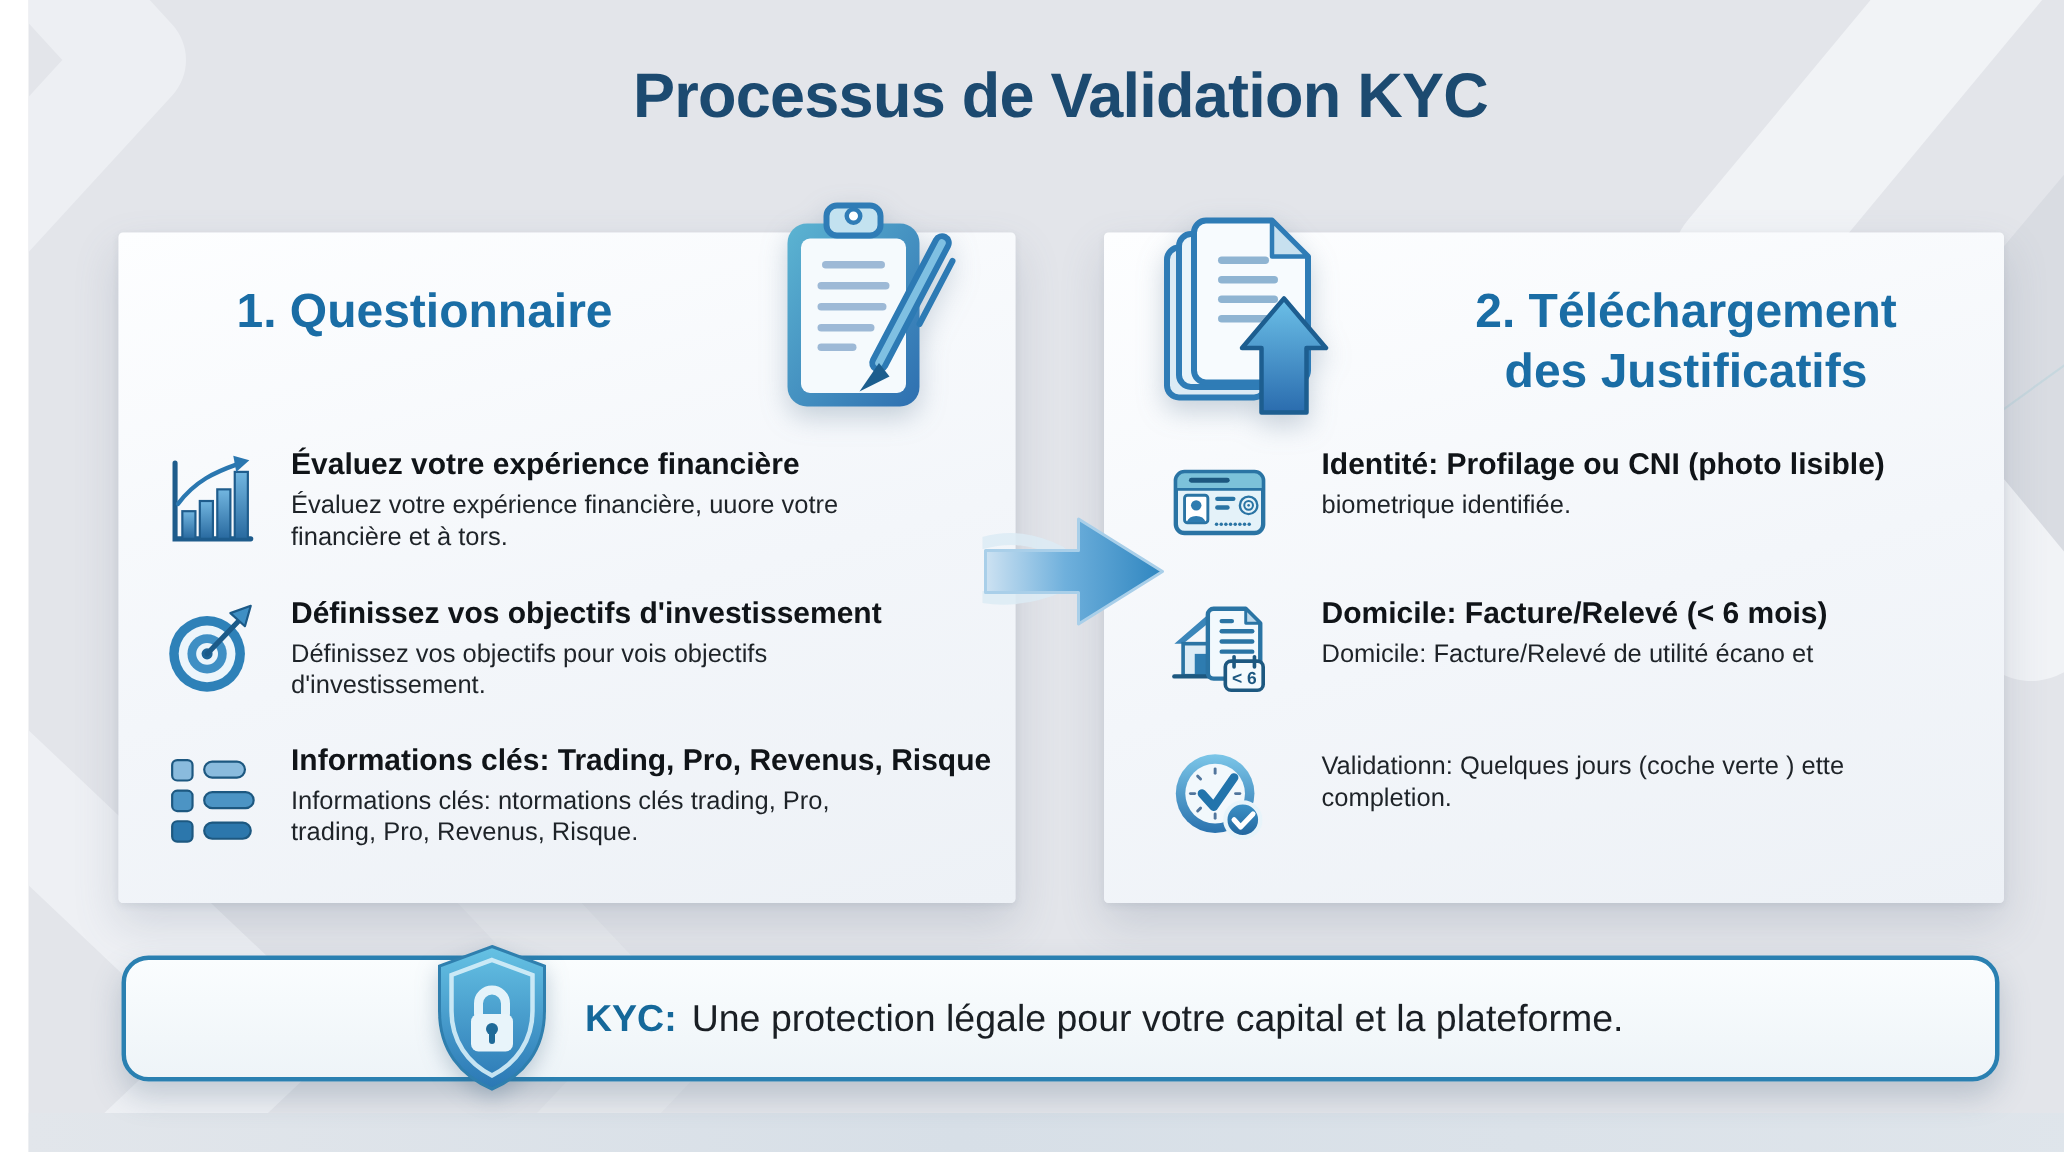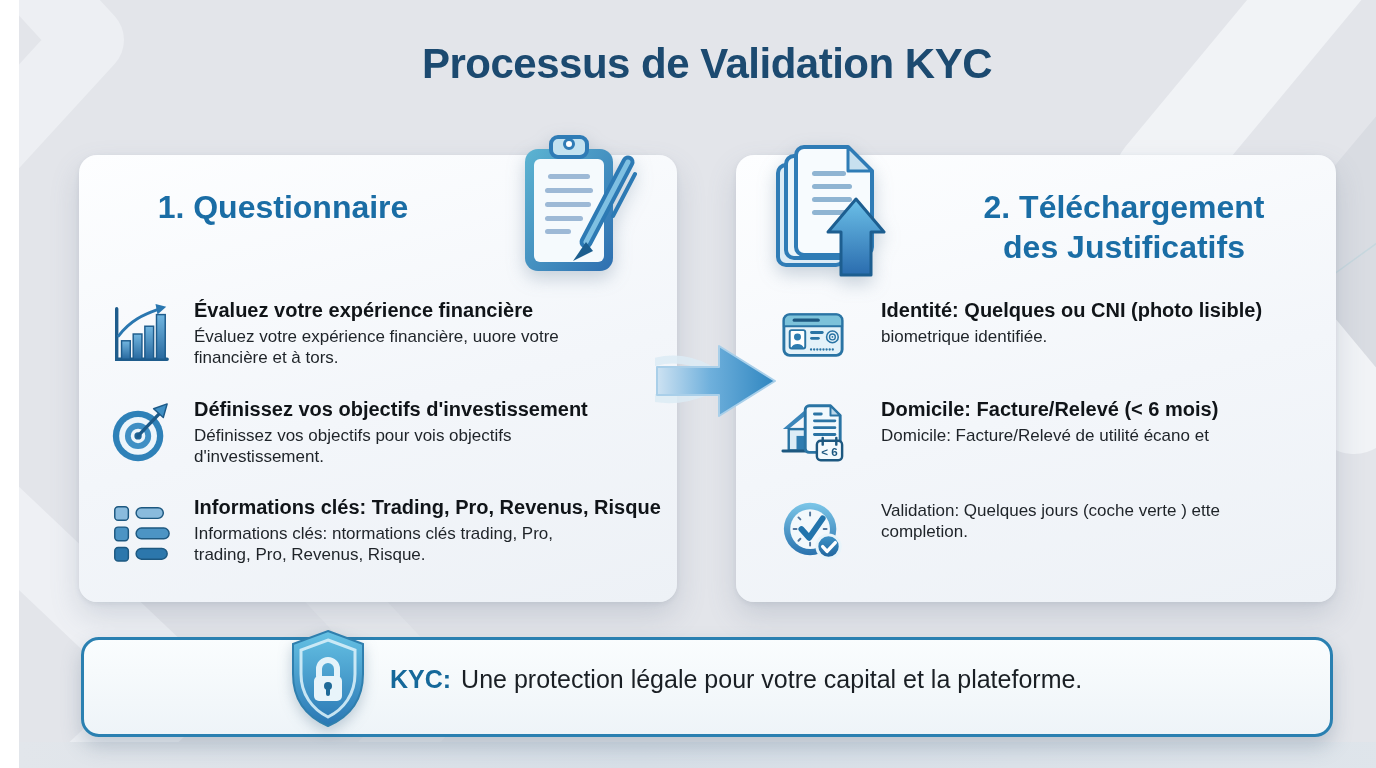--- a/index.html
+++ b/index.html
@@ -1,21 +1,21 @@
 <!DOCTYPE html>
 <html><head>
 <meta charset="utf-8">
 <style>
   html,body{margin:0;padding:0;}
   body{width:1376px;height:768px;font-family:"Liberation Sans",sans-serif;}
   .page{position:relative;width:1376px;height:768px;background:#e3e5ea;overflow:hidden;margin-left:19px;}
   .bg-deco{position:absolute;left:0;top:0;z-index:0;}
   .main-title{position:absolute;top:40px;left:0;width:100%;text-align:center;
     font-size:42px;font-weight:bold;color:#1c4a70;letter-spacing:-0.5px;z-index:2;}
-  .card{position:absolute;top:155px;width:598px;height:447px;border-radius:18px;
+  .card{position:absolute;top:155px;width:598px;height:447px;border-radius:3px;
     background:linear-gradient(165deg,#fdfeff 0%,#f3f6fa 55%,#edf1f6 100%);
     box-shadow:0 14px 30px rgba(96,112,134,.20),0 2px 5px rgba(96,112,134,.12);z-index:2;}
   .card.left{left:60px;}
   .card.right{left:717px;width:600px;}
   .card-title{position:absolute;font-size:32px;font-weight:bold;color:#1a6da5;
     line-height:40px;text-align:center;}
   .card.left .card-title{left:18px;top:32px;width:372px;}
   .card.right .card-title{right:22px;top:32px;width:380px;}
   .hero-icon{position:absolute;filter:drop-shadow(0 7px 9px rgba(70,100,130,.28));}
   .card.left .hero-icon{left:430px;top:-26px;}
@@ -23,21 +23,21 @@
   .item{position:absolute;width:556px;}
   .card.left .item{left:28px;}
   .card.right .item{left:44px;}
   .item.i1{top:144px}.item.i2{top:243px}.item.i3{top:341px}
   .item-icon{position:absolute;left:0;top:2px;}
   .card.left .item-text{padding-left:87px;}
   .card.right .item-text{padding-left:101px;}
   .item-title{font-size:20px;font-weight:bold;color:#101418;white-space:nowrap;}
   .item-desc{margin-top:4px;font-size:17px;color:#1e2328;line-height:21px;}
   .flow-arrow{position:absolute;left:636px;top:334px;z-index:5;}
-  .footer{position:absolute;left:62px;top:637px;width:1252px;height:100px;box-sizing:border-box;
+  .footer{position:absolute;left:62px;top:637px;width:1252px;height:84px;box-sizing:border-box;
     background:linear-gradient(180deg,#fafdfe,#eef4f8);border:3px solid #2a80b1;border-radius:18px;
     box-shadow:0 10px 20px rgba(80,105,130,.28);z-index:3;}
   .footer-shield{position:absolute;left:203px;top:-12px;filter:drop-shadow(0 5px 7px rgba(60,95,125,.3));}
   .footer-line{position:absolute;left:306px;top:0;height:78px;display:flex;align-items:center;
     font-size:25px;color:#1a1f24;white-space:nowrap;}
   .footer-line .kyc{font-weight:bold;color:#15689a;margin-right:10px;}
   .bottom-band{position:absolute;left:0;bottom:0;width:100%;height:26px;z-index:1;
     background:linear-gradient(90deg,#e2e6eb 0%,#d7dfe7 45%,#dfe5eb 100%);}
 </style>
 </head>
@@ -203,21 +203,21 @@
             <circle cx="35.2" cy="50" r="1.2"></circle>
             <circle cx="38.4" cy="50" r="1.2"></circle>
           <circle cx="41.6" cy="50" r="1.2"></circle>
             <circle cx="44.8" cy="50" r="1.2"></circle>
             <circle cx="48" cy="50" r="1.2"></circle>
           <circle cx="51.2" cy="50" r="1.2"></circle>
             <circle cx="54.4" cy="50" r="1.2"></circle>
         </g>
       </svg>
       <div class="item-text">
-        <div class="item-title">Identité: Quelques ou CNI (photo lisible)</div>
+        <div class="item-title">Identité: Profilage ou CNI (photo lisible)</div>
         <div class="item-desc">
           <div>biometrique identifiée.</div>
         </div>
       </div>
     </div>
 
     <div class="item i2">
       <svg class="item-icon" width="66" height="66" viewBox="0 0 68 68">
         <polygon points="3,30 25,11 47,30 41,30 25,17 9,30" fill="#3b86ba"></polygon>
         <rect x="9" y="30" width="27" height="22" fill="#dcecf6" stroke="#2a74a4" stroke-width="2.5"></rect>
@@ -265,21 +265,21 @@
             <line x1="43" y1="20" x2="41" y2="22"></line>
           <line x1="19" y1="44" x2="21" y2="42"></line>
             <line x1="43" y1="44" x2="41" y2="42"></line>
         </g>
         <path d="M22 32 L30 41 L44 21" stroke="#2274ac" stroke-width="6" fill="none" stroke-linecap="round" stroke-linejoin="round"></path>
         <circle cx="50" cy="50" r="12" fill="url(#gBadge)" stroke="#e8f4fa" stroke-width="3"></circle>
         <path d="M44 50 l4.5 5 L57 46" stroke="#ffffff" stroke-width="3.5" fill="none" stroke-linecap="round" stroke-linejoin="round"></path>
       </svg>
       <div class="item-text">
         <div class="item-desc">
-          <div>Validation: Quelques jours (coche verte ) ette</div>
+          <div>Validationn: Quelques jours (coche verte ) ette</div>
           <div>completion.</div>
         </div>
       </div>
     </div>
   </div>
 
   <div class="footer">
     <svg class="footer-shield" width="82" height="102" viewBox="0 0 82 102">
       <defs>
           <linearGradient id="gShield" x1="0" y1="0" x2="0" y2="1">

